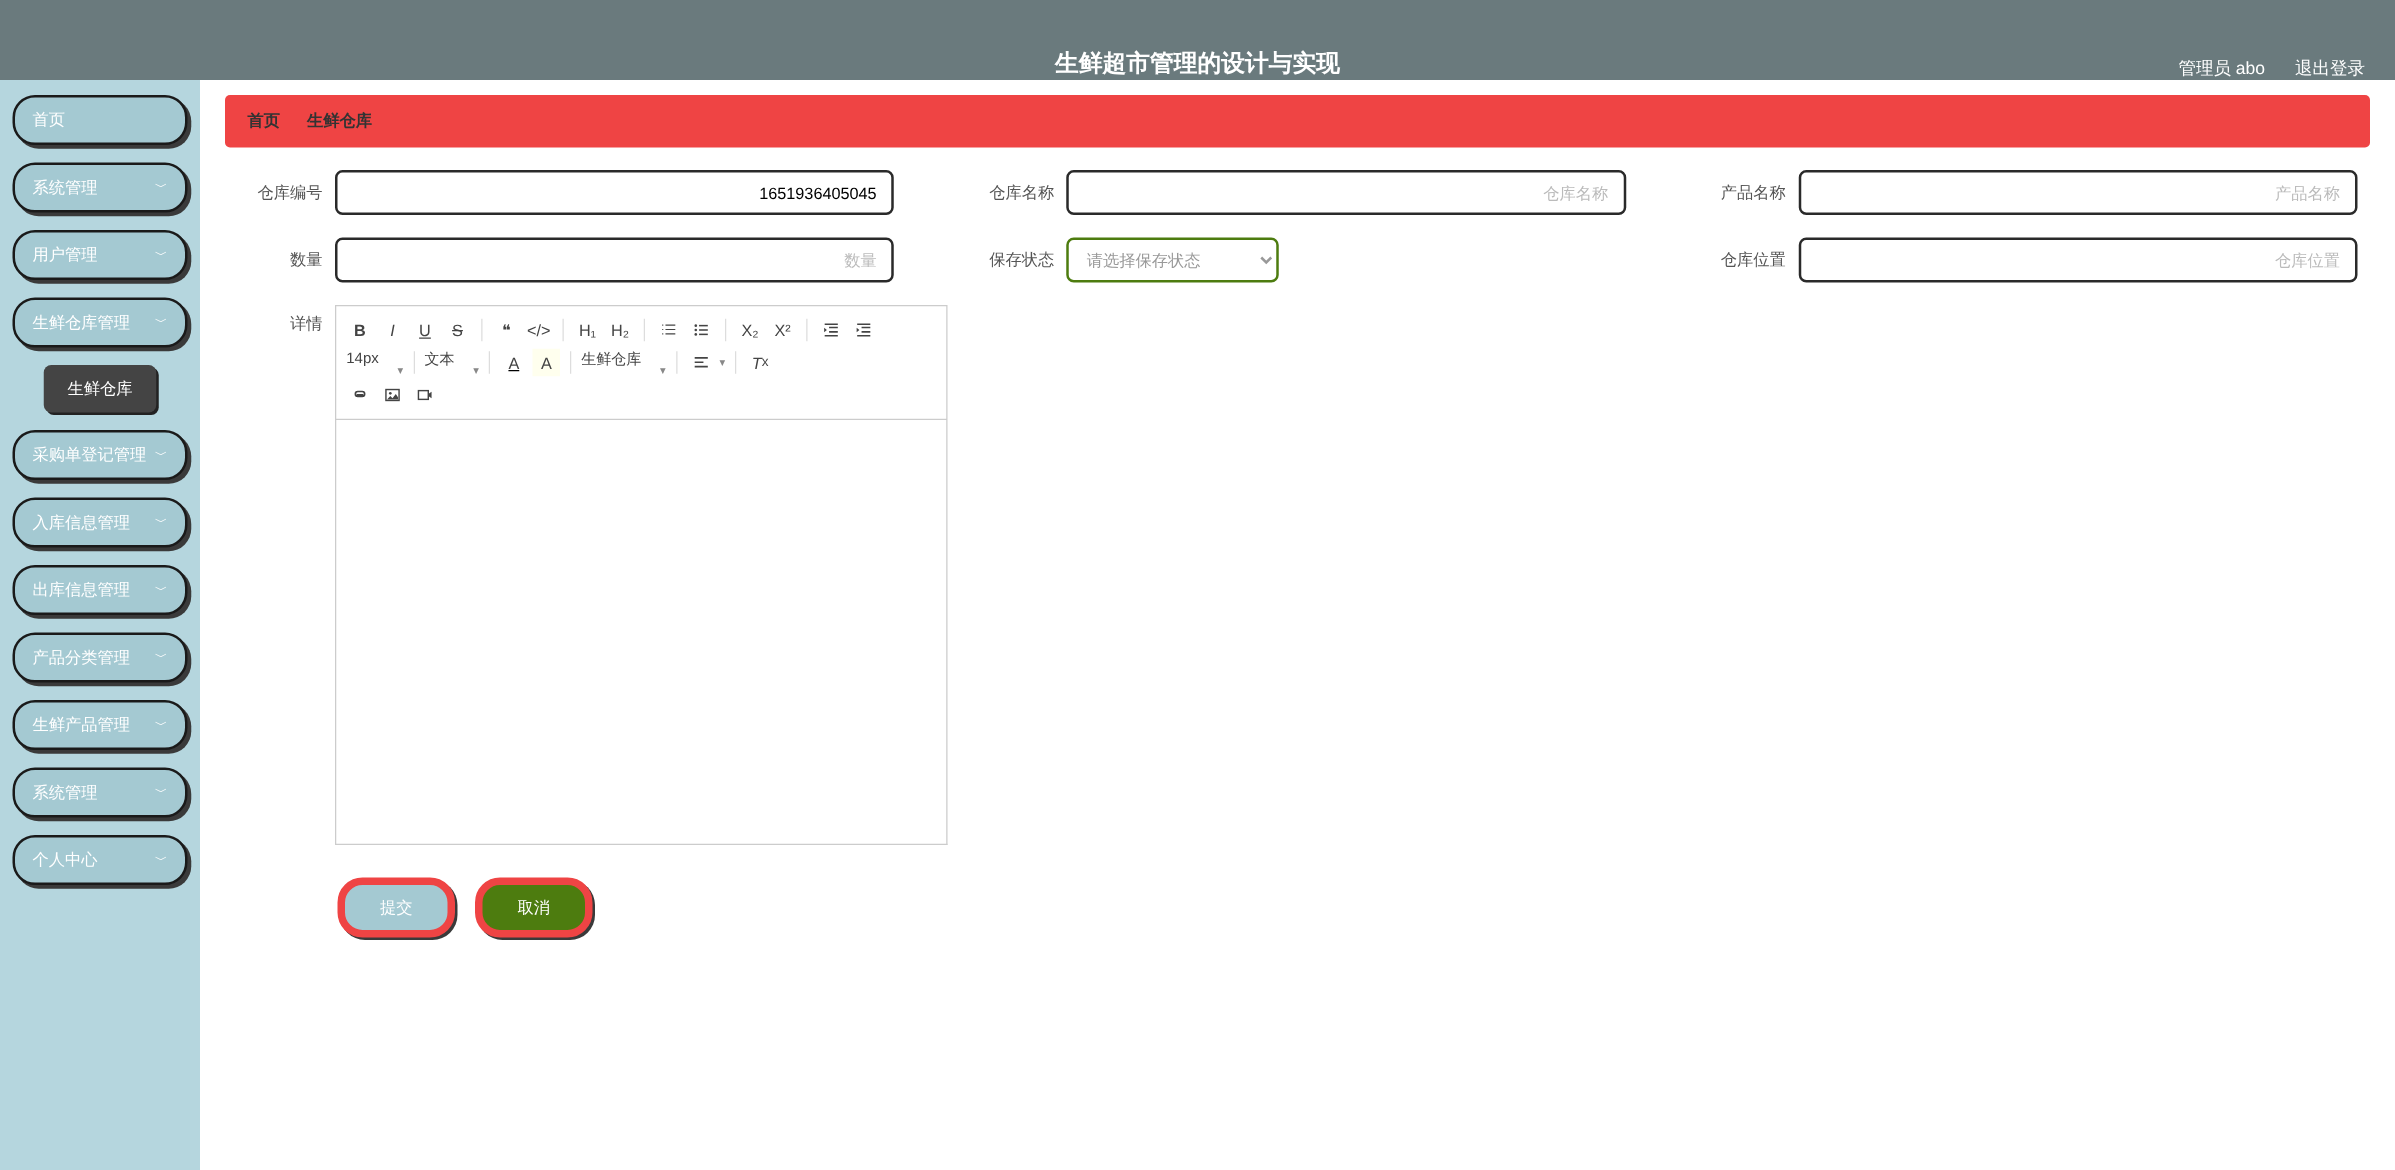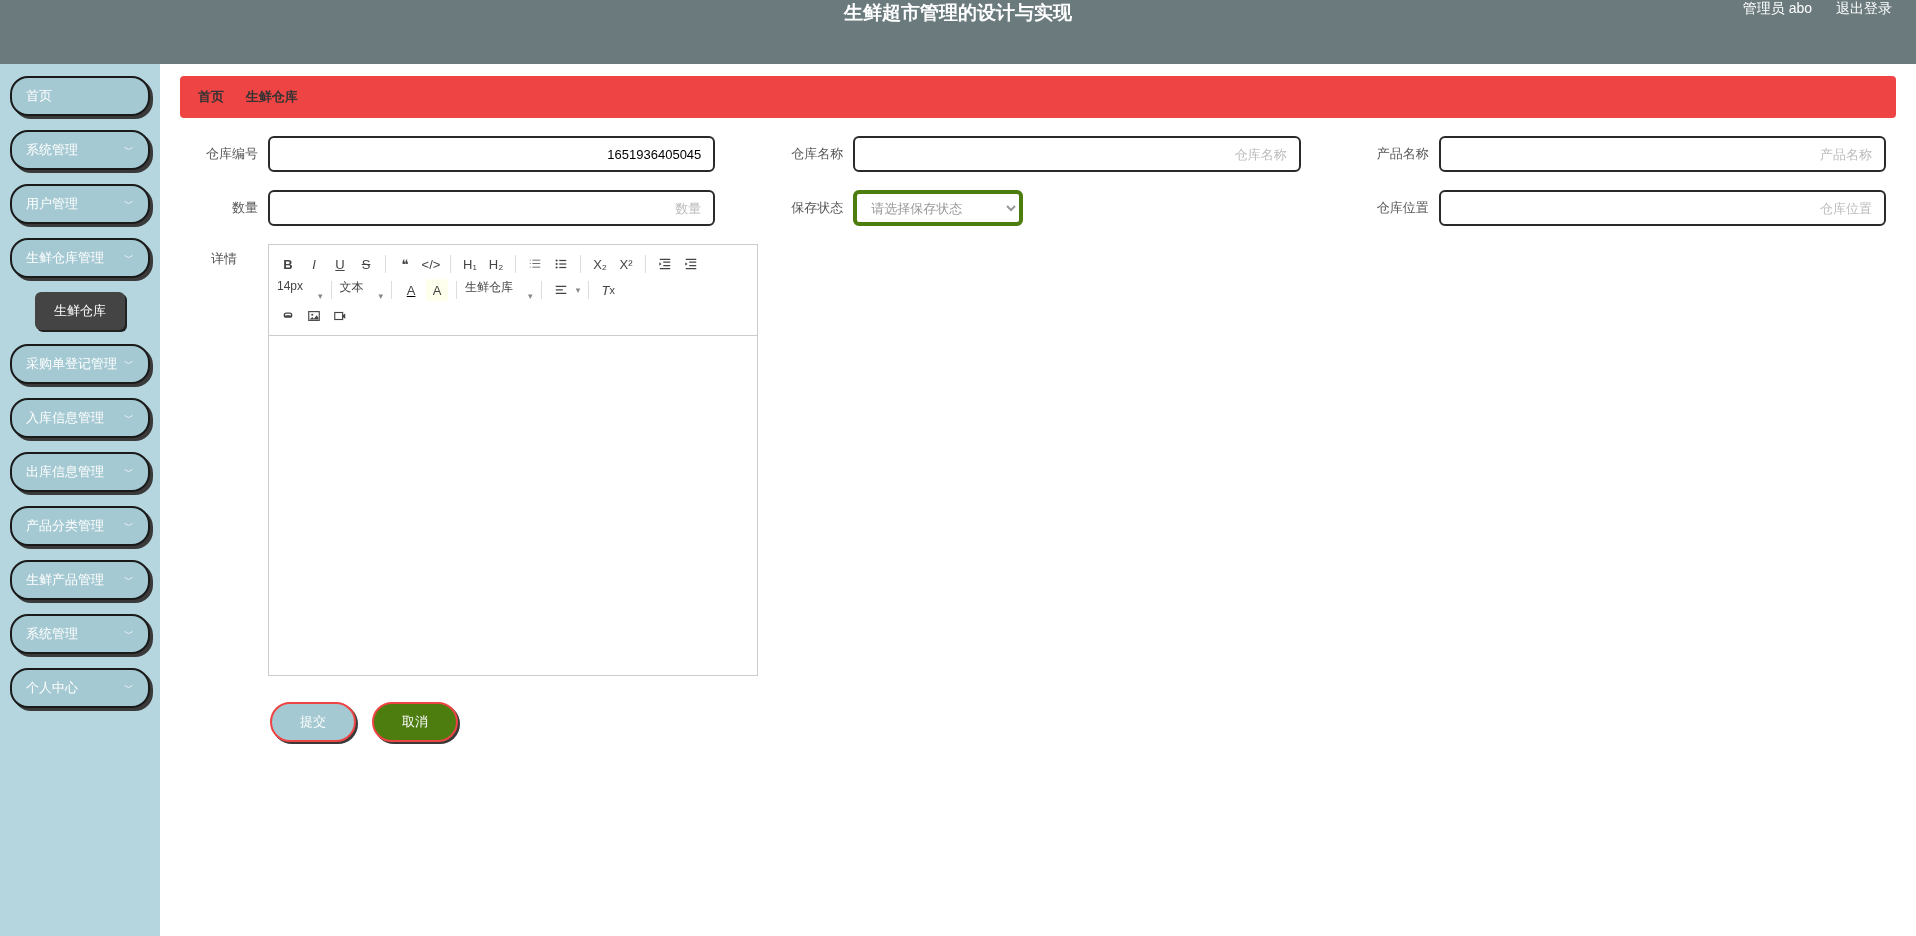--- a/index.html
+++ b/index.html
@@ -1,52 +1,52 @@
 <!DOCTYPE html>
 <html><head>
 <meta charset="utf-8">
 <style>
 * { margin: 0; padding: 0; box-sizing: border-box; }
 body { font-family: "Microsoft YaHei", Arial, sans-serif; font-size: 13px; background: #fff; }
-.header { background: #6a7a7d; height: 64px; display: flex; align-items: flex-start; position: relative; }
+.header { background: #6a7a7d; height: 64px; display: flex; align-items: flex-end; position: relative; }
 .header-title { flex: 1; text-align: center; color: #fff; font-size: 19px; font-weight: bold; }
 .header-right { position: absolute; right: 24px; color: #fff; font-size: 14px; display: flex; gap: 24px; }
 .header-right span { cursor: pointer; }
 
 .container { display: flex; }
 .sidebar { width: 160px; background: #b5d6de; padding: 12px 10px; min-height: 872px; }
 .sidebar-item { background: #a4c9d2; color: #fff; border: 2px solid #1a1a1a; border-radius: 18px; padding: 9px 14px; margin-bottom: 14px; font-size: 13px; display: flex; align-items: center; justify-content: space-between; cursor: pointer; box-shadow: 3px 3px 0 #3a3a3a; }
 .sidebar-subitem { background: #444; color: #fff; border: none; border-radius: 6px; padding: 10px 14px; margin: 0 auto 14px auto; width: 90px; text-align: center; cursor: pointer; font-size: 13px; box-shadow: 2px 2px 0 #222; }
 .chev { font-size: 10px; }
 
 .main { flex: 1; padding: 12px 20px 20px 20px; overflow: auto; }
 .breadcrumb { background: #ef4444; border-radius: 4px; padding: 12px 18px; margin-bottom: 18px; font-weight: bold; color: #333; }
 .breadcrumb span { margin-right: 18px; }
 
 .form-grid { display: grid; grid-template-columns: 1fr 1fr 1fr; gap: 18px 60px; padding: 0 10px; }
 .form-row { display: flex; align-items: center; }
 .form-label { width: 68px; text-align: right; color: #555; margin-right: 10px; font-size: 13px; white-space: nowrap; }
 .form-input { flex: 1; height: 36px; border: 2px solid #2a2a2a; border-radius: 6px; padding: 0 12px; font-size: 13px; text-align: right; }
 .form-input::placeholder { color: #bbb; }
-.form-select { flex: 0 0 170px; height: 36px; border: 4px solid #4d7c0f; border-radius: 6px; padding: 0 10px; font-size: 13px; background: #fff; color: #999; }
+.form-select { flex: 0 0 170px; height: 36px; border: 2px solid #4d7c0f; border-radius: 6px; padding: 0 10px; font-size: 13px; background: #fff; color: #999; }
 
 .detail-row { display: flex; padding: 18px 10px 0 10px; }
-.detail-label { width: 68px; text-align: center; color: #555; margin-right: 10px; font-size: 13px; padding-top: 6px; }
+.detail-label { width: 68px; text-align: right; color: #555; margin-right: 10px; font-size: 13px; padding-top: 6px; }
 .editor-wrap { flex: 0 0 490px; }
 .editor-toolbar { border: 1px solid #ccc; background: #fff; padding: 6px 8px; }
 .editor-toolbar .tb-row { display: flex; align-items: center; flex-wrap: nowrap; gap: 4px; height: 26px; }
 .tb-btn { width: 22px; height: 22px; display: inline-flex; align-items: center; justify-content: center; cursor: pointer; color: #444; font-size: 13px; }
 .tb-sep { width: 1px; height: 18px; background: #ddd; margin: 0 4px; }
 .tb-sel { height: 22px; font-size: 12px; border: none; color: #444; cursor: pointer; }
 .tb-sel-wrap { display: flex; align-items: flex-end; gap: 15px; }
 .tb-caret { font-size: 9px; color: #888; cursor: pointer; }
 .editor-body { border: 1px solid #ccc; border-top: none; height: 340px; background: #fff; }
 
 .btn-row { padding: 26px 10px 0 90px; display: flex; gap: 16px; }
-.btn { padding: 9px 28px; border-radius: 20px; font-size: 13px; cursor: pointer; border: 2px solid #ef4444; box-shadow: 2px 2px 0 #3a3a3a; }
+.btn { padding: 9px 28px; border-radius: 20px; font-size: 13px; cursor: pointer; border: 6px solid #ef4444; box-shadow: 2px 2px 0 #3a3a3a; }
 .btn-primary { background: #a4c9d2; color: #fff; }
 .btn-cancel { background: #4d7c0f; color: #fff; }
 
 svg { display: block; }
 </style>
 </head>
 <body>
 
 <div class="header">
   <div class="header-title">生鲜超市管理的设计与实现</div>

